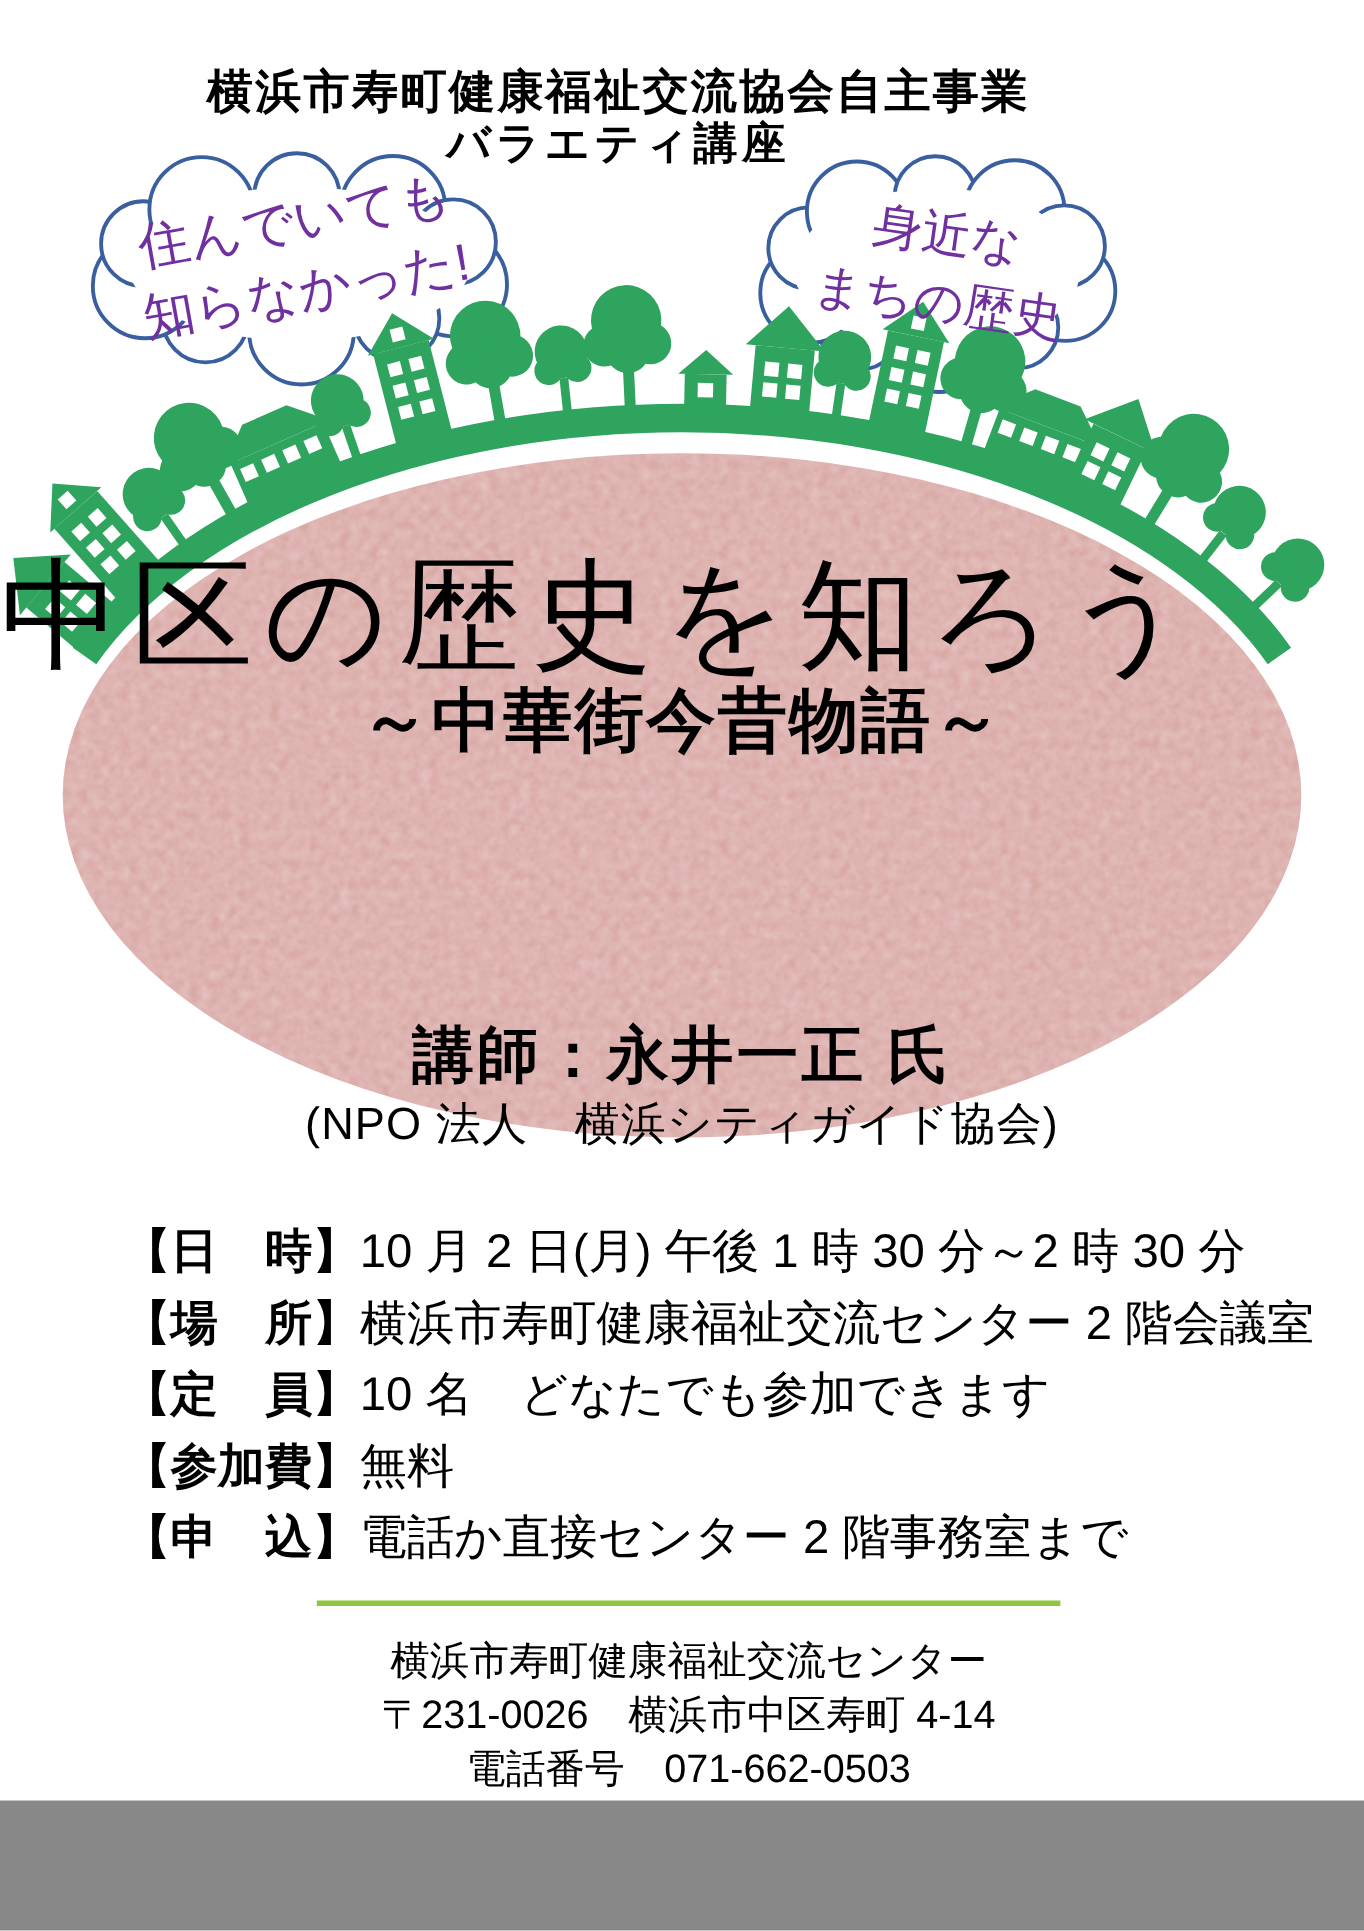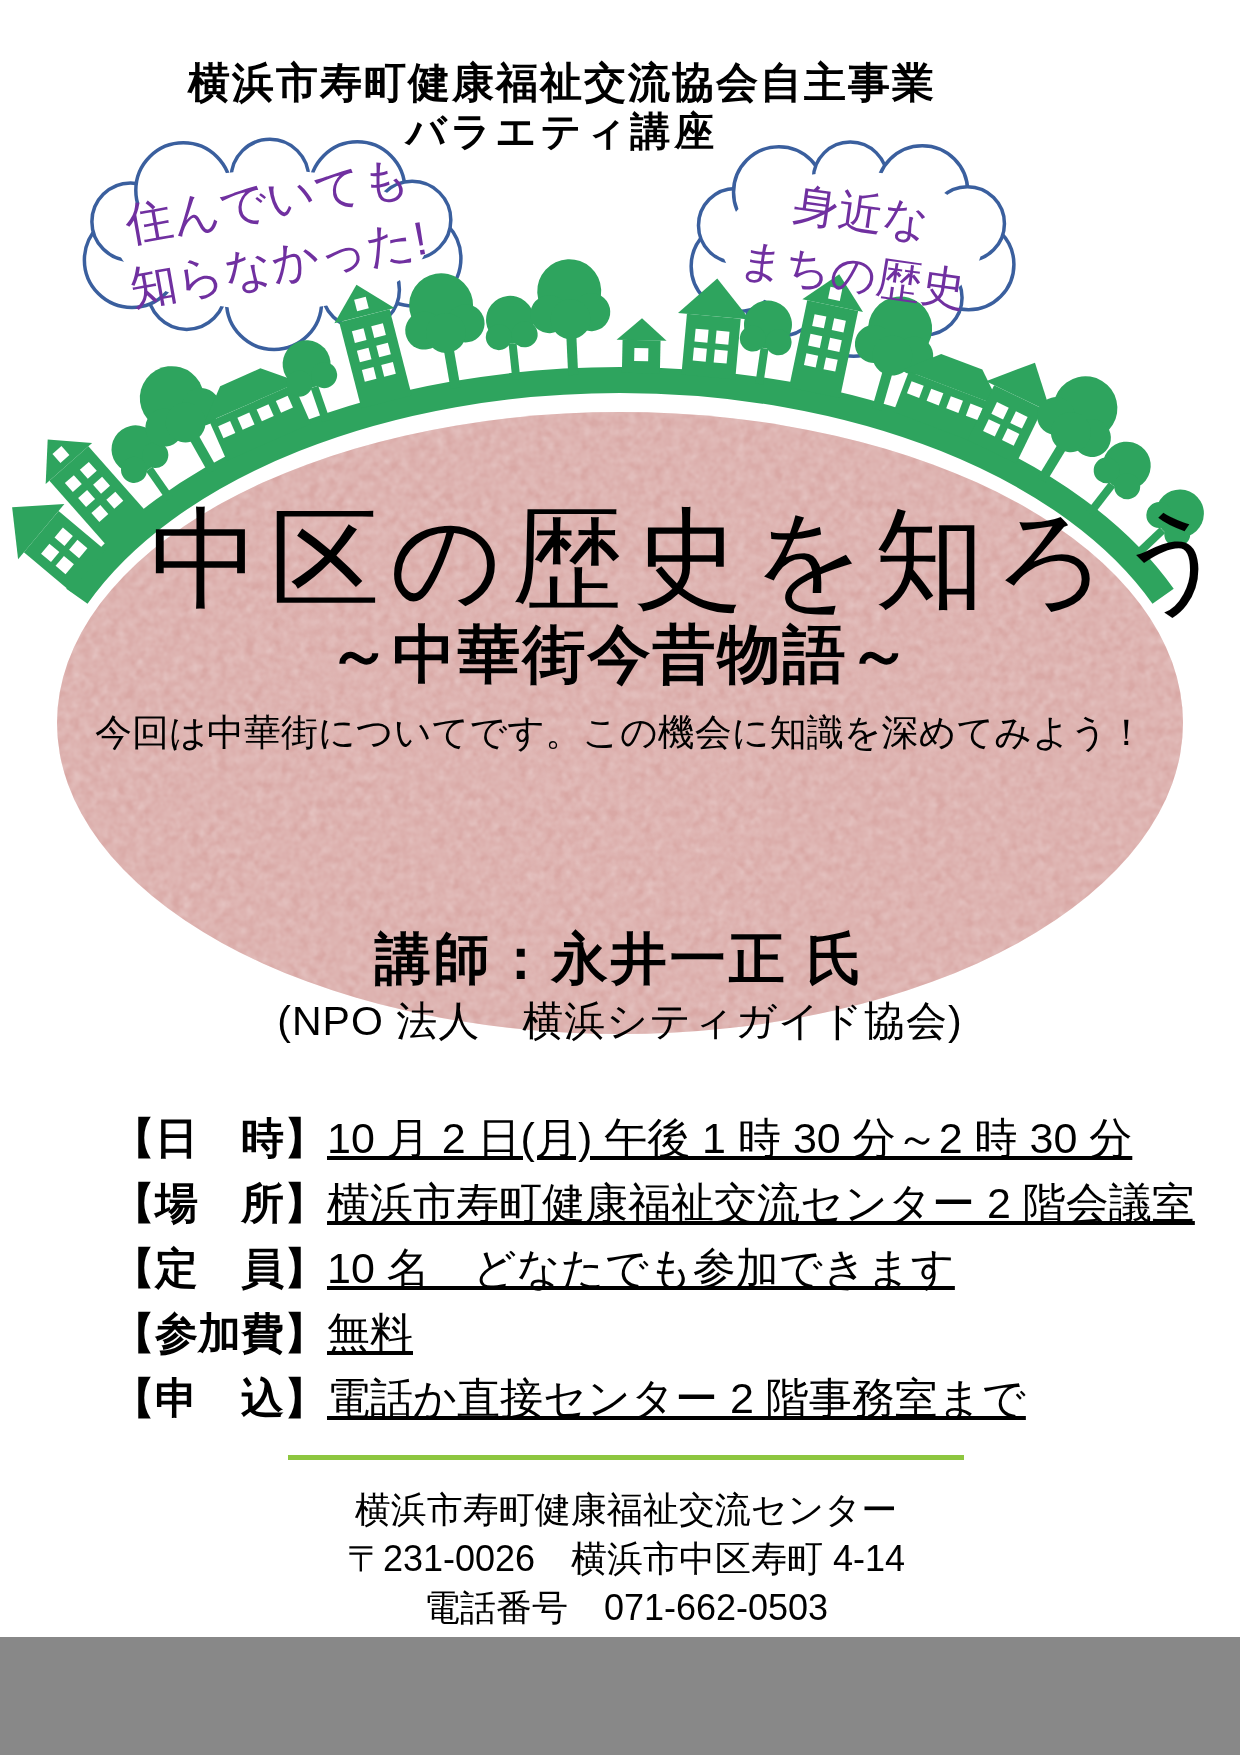--- a/index.html
+++ b/index.html
@@ -13,31 +13,31 @@
   .header{top:58px;left:0;width:1240px;text-align:center;transform:translateX(-58px);}
   .header .h1{font-size:42px;font-weight:bold;letter-spacing:2px;line-height:50px;}
   .header .h2{font-size:40px;font-weight:bold;letter-spacing:4px;line-height:46px;}
   
   #scene{position:absolute;top:0;left:0;width:1240px;height:1755px;}
   
   .cloud-text{color:#7030A0;text-align:center;font-weight:400;}
   .cloud-text-left{top:168px;left:118px;width:310px;font-size:47px;line-height:64px;transform:rotate(-10deg);}
   .cloud-text-right{top:182px;left:722px;width:270px;font-size:45px;line-height:62px;transform:rotate(8deg);}
   
-  .title{top:486px;left:0;width:1240px;text-align:right;font-size:110px;letter-spacing:10px;
+  .title{top:486px;left:0;width:1240px;text-align:left;font-size:110px;letter-spacing:10px;
          font-family:"Liberation Serif",serif;font-weight:400;white-space:nowrap;}
   .subtitle{top:612px;left:0;width:1240px;text-align:center;font-size:63px;font-weight:bold;letter-spacing:2px;}
   .desc{top:710px;left:0;width:1240px;text-align:center;font-size:37px;line-height:46px;}
   .lecturer{top:922px;left:0;width:1240px;text-align:center;font-size:56px;font-weight:bold;letter-spacing:3px;}
   .lecturer-org{top:994px;left:0;width:1240px;text-align:center;font-size:41px;letter-spacing:1px;}
   
   .details{top:1106px;left:112px;width:1060px;}
   .drow{font-size:43px;line-height:65px;white-space:nowrap;}
   .dlabel{font-weight:600;}
-  .dvalue{font-weight:400;text-decoration:underline;}
+  .dvalue{font-weight:400;}
   
   .rule{left:288px;width:676px;height:5px;background:#8DC63F;}
   .rule-top{top:1455px;}
   .rule-bottom{top:1643px;}
   .footer{top:1485px;left:288px;width:676px;text-align:center;font-size:36px;line-height:49px;}
 </style>
 </head>
 <body>
 
 <div class="page">
@@ -248,21 +248,20 @@
     <div>知らなかった!</div>
   </div>
   <div class="abs cloud-text cloud-text-right">
     <div>身近な</div>
     <div>まちの歴史</div>
   </div>
 
   <div class="abs title">中区の歴史を知ろう</div>
   <div class="abs subtitle">～中華街今昔物語～</div>
   <div class="abs desc">
-    <div>今回は中華街についてです。この機会に知識を深めてみよう！</div>
   </div>
   <div class="abs lecturer">講師：永井一正 氏</div>
   <div class="abs lecturer-org">(NPO 法人　横浜シティガイド協会)</div>
 
   <div class="abs details">
     <div class="drow">
       <span class="dlabel">【日　時】</span><span class="dvalue">10 月 2 日(月)  午後 1 時 30 分～2 時 30 分</span>
     </div>
     <div class="drow">
       <span class="dlabel">【場　所】</span><span class="dvalue">横浜市寿町健康福祉交流センター 2 階会議室</span>

